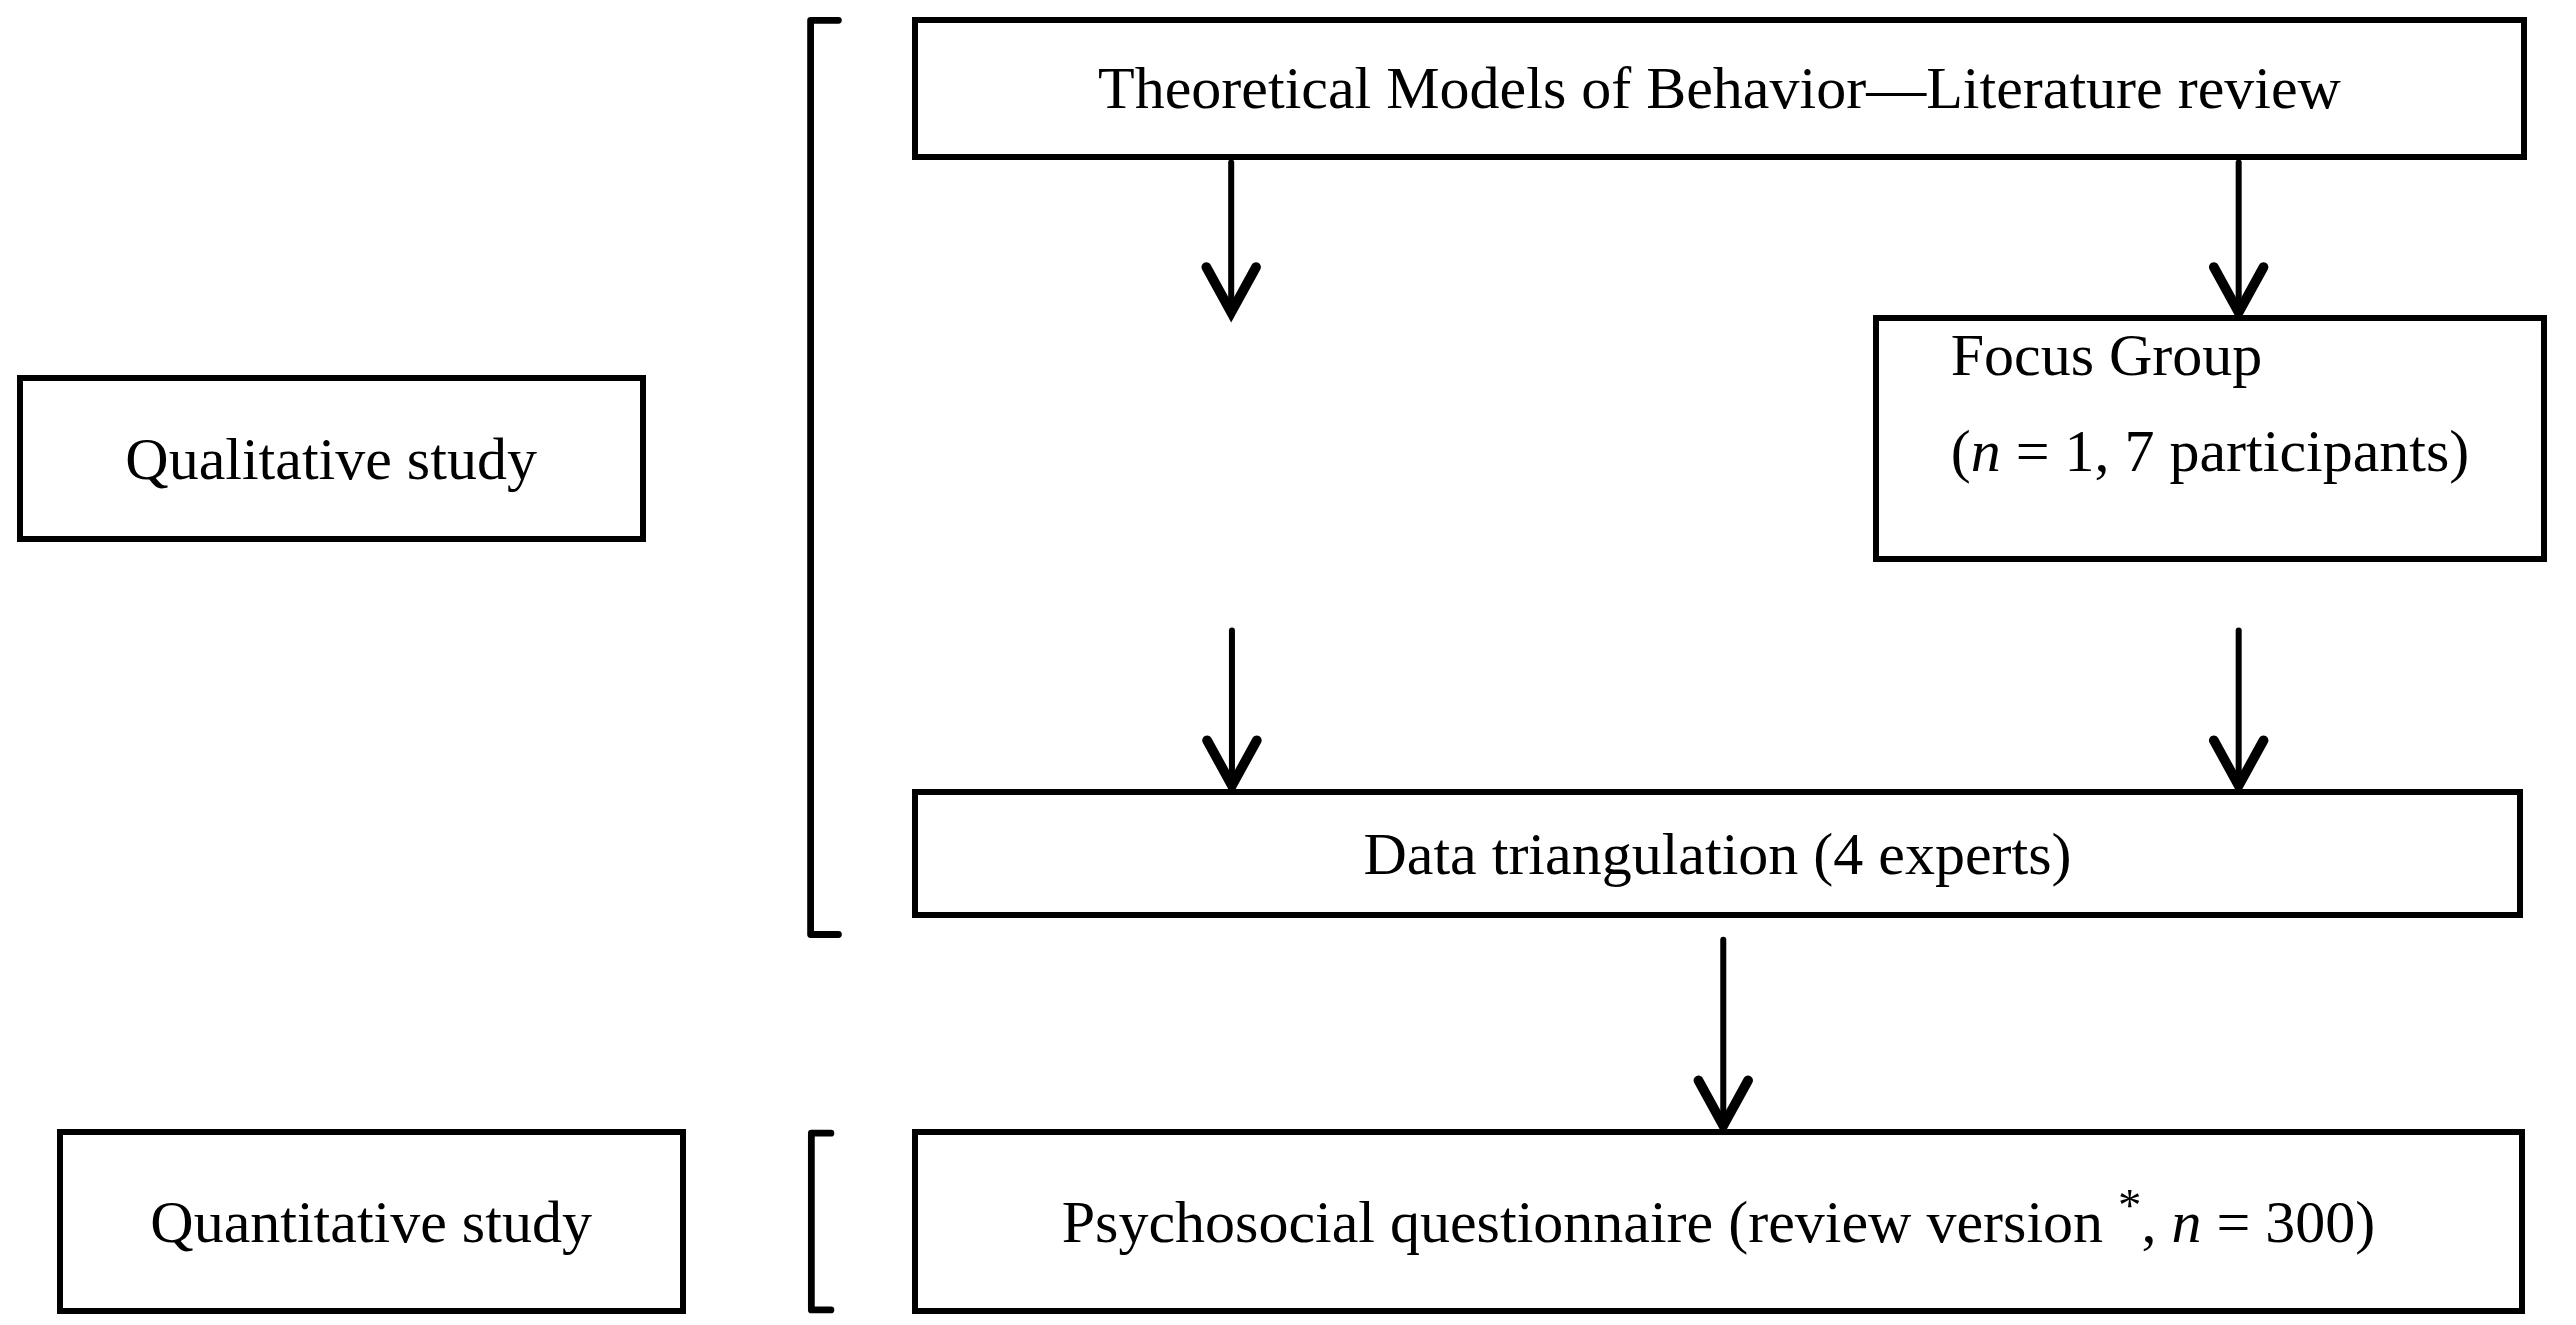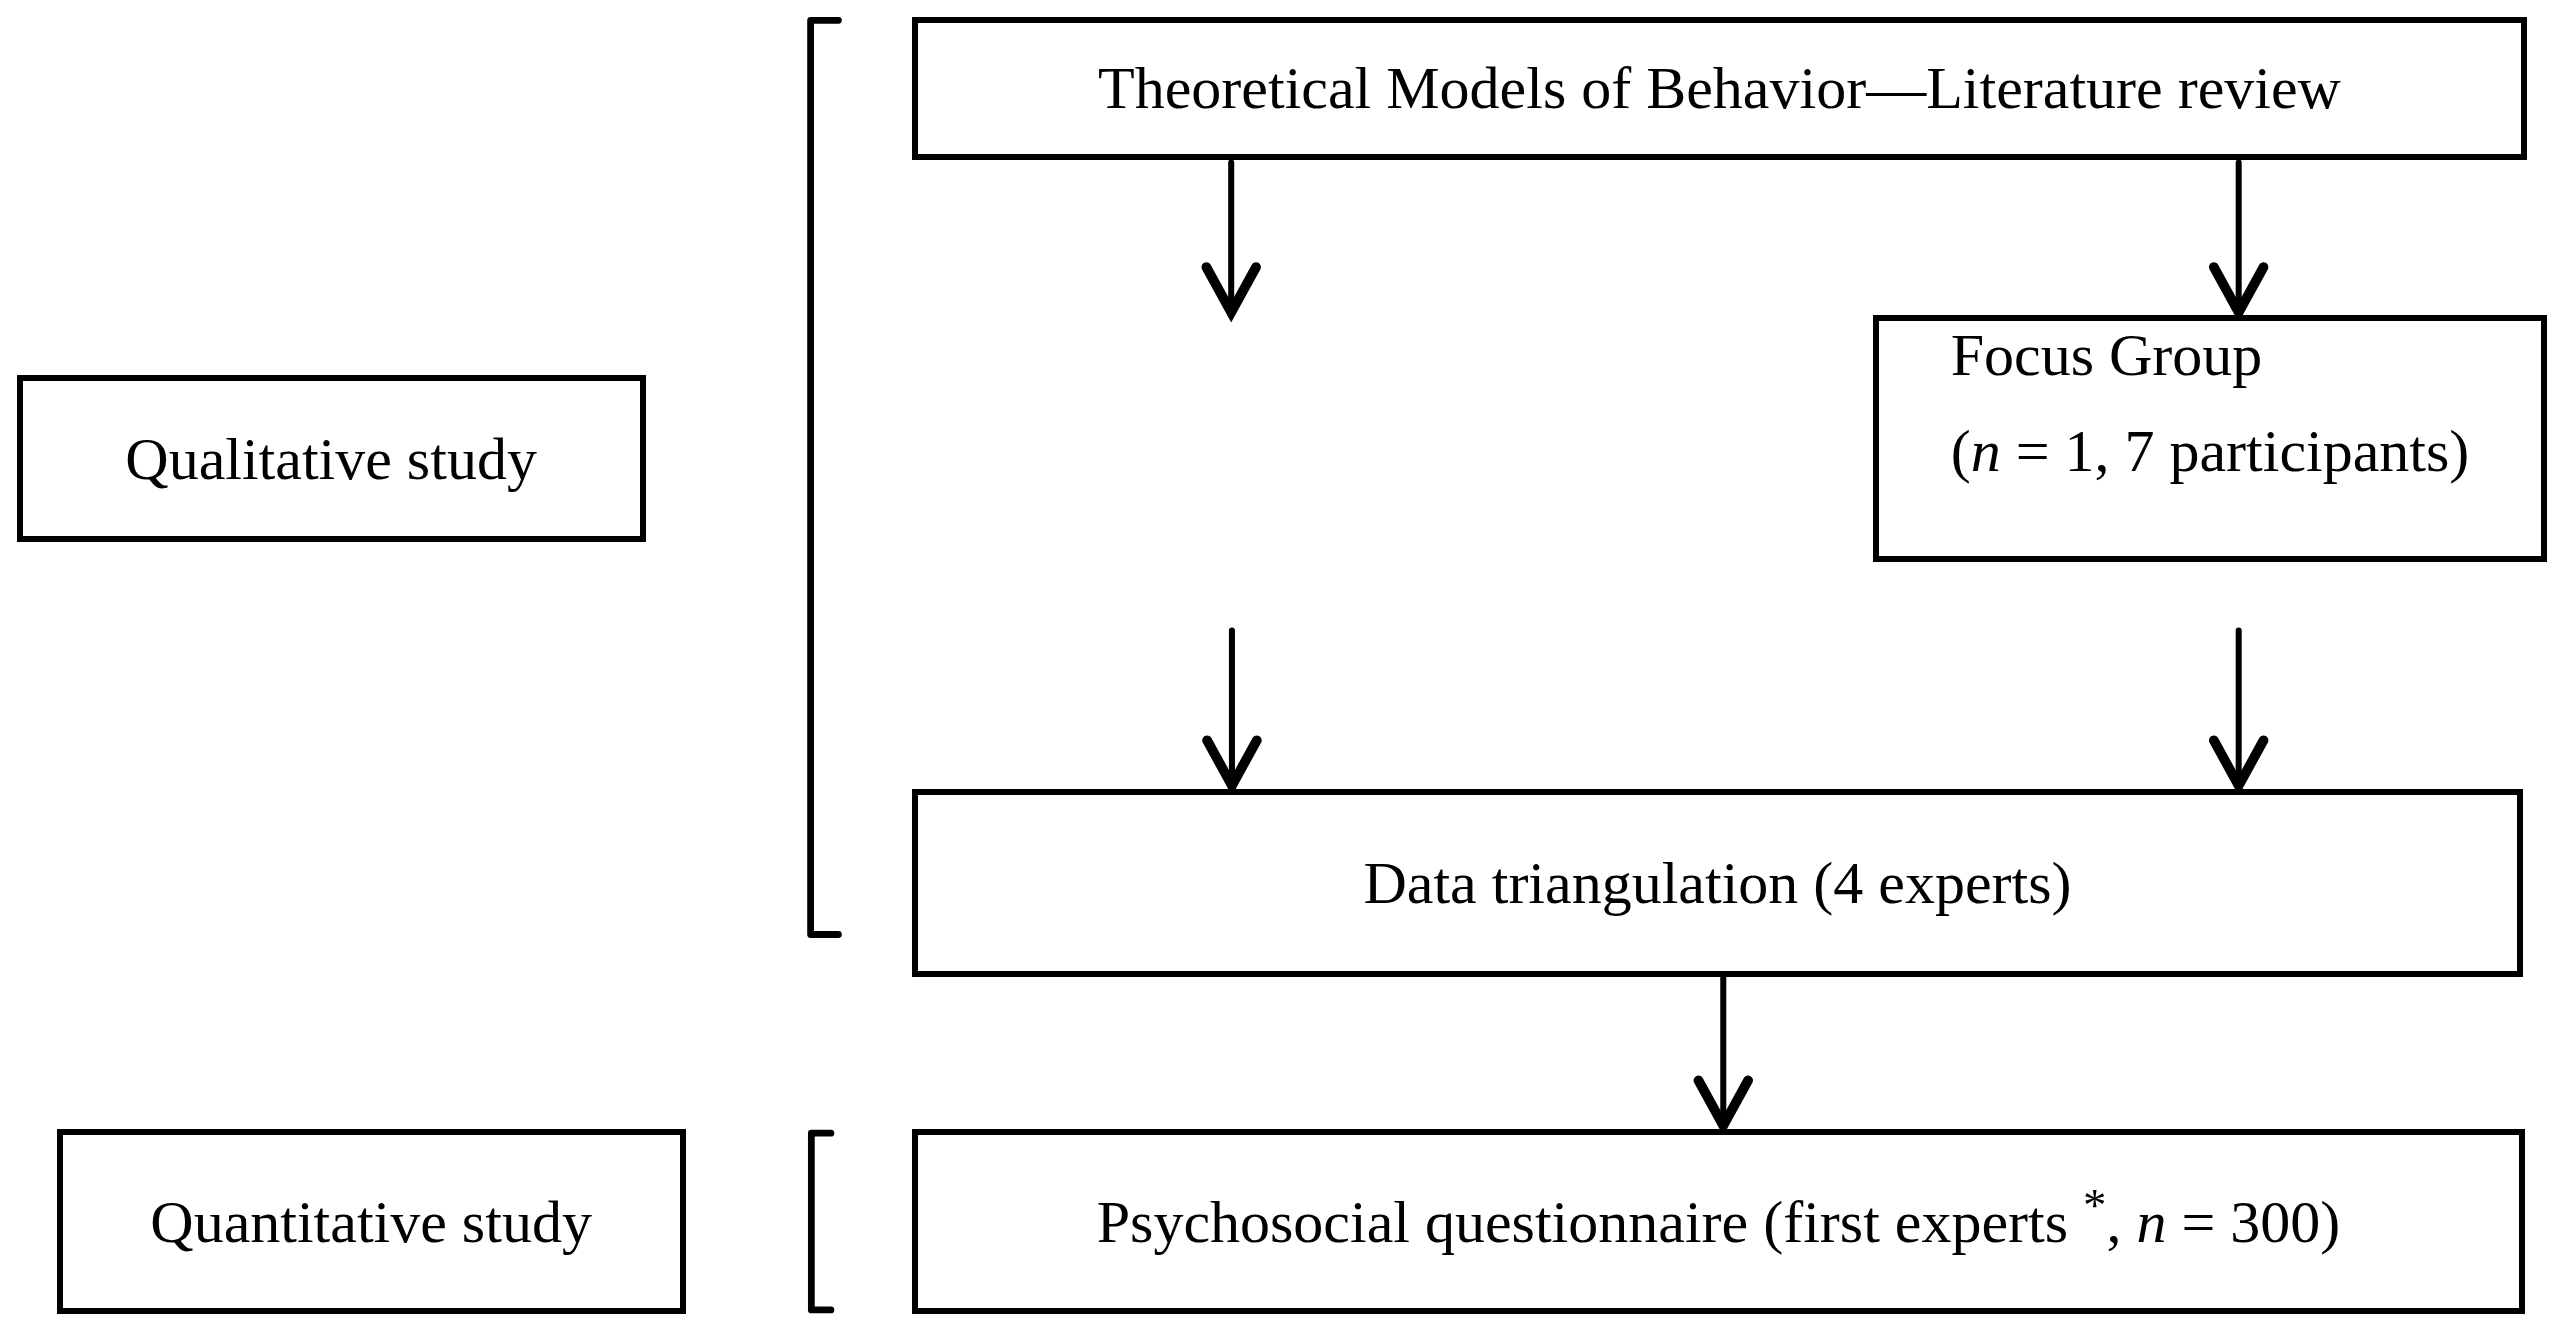--- a/index.html
+++ b/index.html
@@ -46,21 +46,21 @@
   .sup {
     vertical-align: super;
     font-size: 78%;
     line-height: 0;
   }
 
   
   #box-literature    { left: 912px; top:   16.6px; width: 1615px; height: 143px; }
   #box-semi          { left: 915px; top:  315px; width:  662px; height: 313px; }
   #box-focus         { left: 1873px; top:  315px; width:  674px; height: 247px; }
-  #box-triangulation { left: 912px; top: 789px; width: 1611px; height: 188px; }
+  #box-triangulation { left: 912px; top: 789px; width: 1611px; height: 129px; }
   #box-questionnaire { left: 912px; top: 1129px; width: 1613px; height: 185px; }
 
   
   #box-qualitative   { left: 16.6px; top:  375px; width: 629px; height: 167px; }
   #box-quantitative  { left: 16.6px; top: 1129px; width: 629px; height: 185px; margin-left: 40px; }
 </style>
 </head>
 <body>
 
 <div id="canvas">
@@ -124,18 +124,18 @@
   </div>
 
   <div class="box" id="box-triangulation">
     <div>
         <div class="line"><span>Data triangulation (4 experts)</span></div>
       </div>
   </div>
 
   <div class="box" id="box-questionnaire">
     <div>
-        <div class="line"><span>Psychosocial questionnaire (first experts </span><span class="sup">*</span><span>, </span><span class="it">n</span><span> = 300)</span></div>
+        <div class="line"><span>Psychosocial questionnaire (review version </span><span class="sup">*</span><span>, </span><span class="it">n</span><span> = 300)</span></div>
       </div>
   </div>
 
 </div>
 
 
 </body></html>

